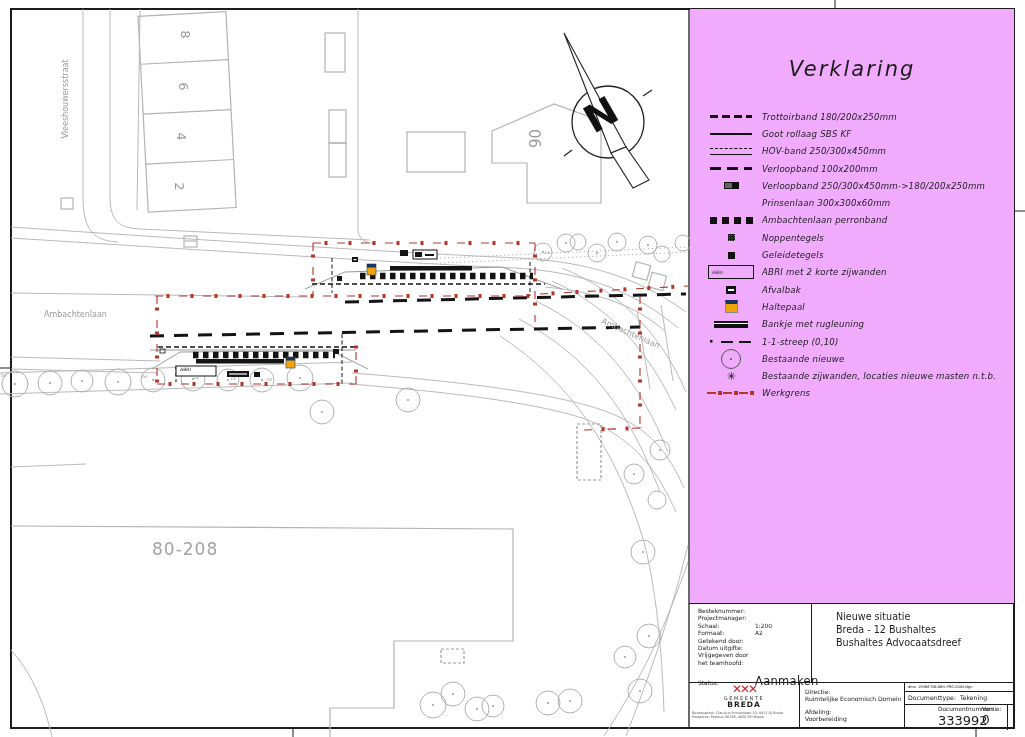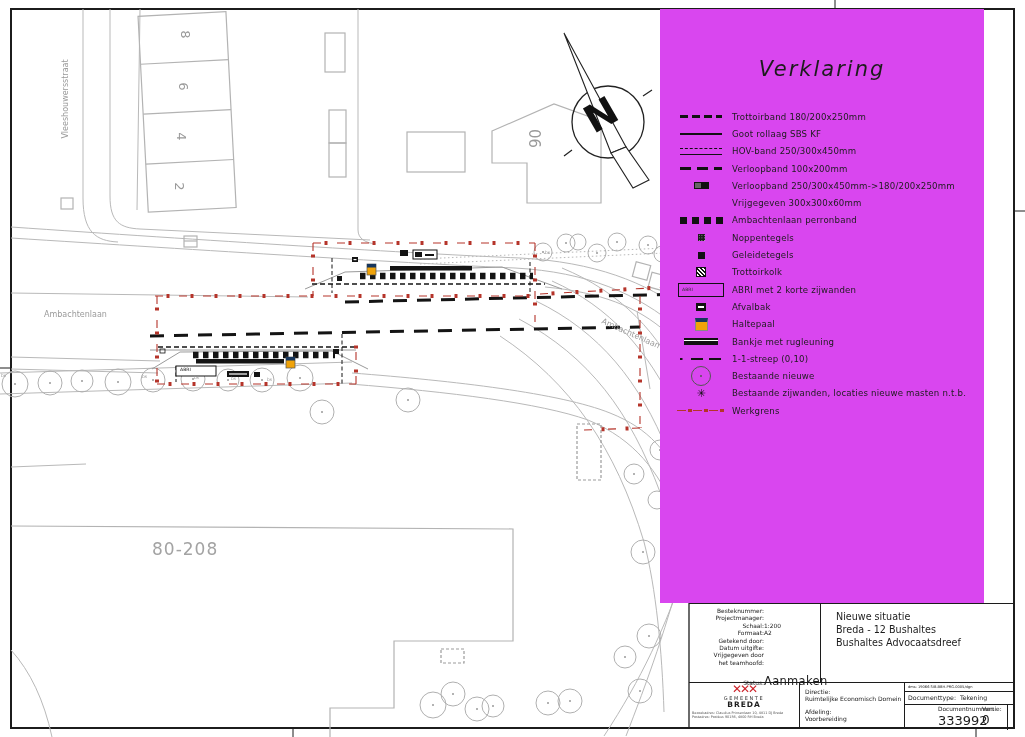--- a/index.html
+++ b/index.html
@@ -3,26 +3,26 @@
 <meta charset="utf-8">
 <style>
   html,body{margin:0;padding:0;background:#fff;width:1025px;height:737px;overflow:hidden;
     font-family:"DejaVu Sans",sans-serif;}
   #sheet{position:relative;width:1025px;height:737px;background:#fff;}
   #plan-svg{position:absolute;left:0;top:0;}
   .maplbl{position:absolute;color:#9a9a9a;white-space:nowrap;line-height:1;}
   .rot-ccw{transform:rotate(-90deg);}
   .rot-cw{transform:rotate(90deg);}
   
-  #legend{position:absolute;left:660px;top:9px;width:324px;height:594px;background:#d946ef;}
+  #legend{position:absolute;left:690px;top:9px;width:324px;height:594px;background:#f0abfc;}
   #legend-title{position:absolute;left:0;right:0;top:48px;text-align:center;
     font-style:italic;font-size:21px;color:#1c1c1c;letter-spacing:2px;}
   #legend-items{position:absolute;left:10px;top:99px;right:4px;}
   .legend-row{display:flex;align-items:center;height:17.3px;}
-  .legend-row .lbl{font-size:8.6px;color:#1c1c1c;letter-spacing:.2px;white-space:nowrap;}
+  .legend-row .lbl{font-style:italic;font-size:8.6px;color:#1c1c1c;letter-spacing:.2px;white-space:nowrap;}
   .sym{display:flex;align-items:center;justify-content:center;flex:0 0 62px;width:62px;height:100%;}
   .sym-trottoirband{width:42px;height:3px;background:repeating-linear-gradient(90deg,#111 0 8px,transparent 8px 12px);}
   .sym-goot{width:42px;height:1.6px;background:#111;}
   .sym-hov{width:42px;height:5px;border-top:1.2px dashed #111;border-bottom:1.2px solid #111;}
   .sym-opsluitband{width:42px;height:3px;background:repeating-linear-gradient(90deg,#111 0 11px,transparent 11px 17px);}
   .sym-verloopband{width:13px;height:5px;background:linear-gradient(90deg,#666 0 50%,#111 50%);outline:.6px solid #111;}
   .sym-none{width:0;}
   .sym-zwartwit{display:flex;gap:5px;}
   .sym-zwartwit i{width:7px;height:7px;background:#111;}
   .sym-noppen{width:7px;height:7px;background:#1a1a1a;background-image:radial-gradient(#aaa .6px,transparent .7px);background-size:2.6px 2.6px;}
@@ -44,22 +44,22 @@
   .sym-lichtmast{font-size:11px;color:#111;font-style:normal;line-height:1;}
   .sym-materiaalgrens{width:46px;height:0;border-top:1.6px dashed #111;}
   .sym-werkgrens{position:relative;width:48px;height:6px;}
   .sym-werkgrens::before{content:"";position:absolute;left:0;right:0;top:2px;height:1.6px;
       background:repeating-linear-gradient(90deg,#b5342a 0 9px,transparent 9px 16px);}
   .sym-werkgrens::after{content:"";position:absolute;top:1px;left:11px;width:3.6px;height:3.6px;
       background:#b5342a;box-shadow:16px 0 #b5342a,32px 0 #b5342a;}
   
   #title-block{position:absolute;left:689px;top:603px;width:326px;height:126px;
     border-top:1.6px solid #1c1c1c;box-sizing:border-box;color:#1c1c1c;}
-  #tb-left{position:absolute;left:13px;top:0;width:119px;height:78px;border-right:1.2px solid #1c1c1c;
-    box-sizing:border-box;padding:4px 0 0 5px;text-align:right;}
+  #tb-left{position:absolute;left:4px;top:0;width:119px;height:78px;border-right:1.2px solid #1c1c1c;
+    box-sizing:border-box;padding:4px 0 0 5px;}
   .tb-field{display:flex;font-size:5.9px;line-height:7.4px;}
   .tb-field .fl{width:57px;flex:0 0 57px;}
   #tb-status{display:flex;margin-top:7px;align-items:baseline;}
   #tb-status .fl{width:57px;flex:0 0 57px;font-size:5.9px;}
   #tb-status .fv{font-size:11.5px;letter-spacing:.3px;}
   #tb-title{position:absolute;left:139px;top:0;right:0;height:78px;box-sizing:border-box;padding:6px 0 0 8px;}
   #tb-title div{font-size:9.6px;line-height:13px;}
   #tb-bottom{position:absolute;left:0;top:78px;right:0;bottom:0;border-top:1.2px solid #1c1c1c;box-sizing:border-box;}
   #tb-logo{position:absolute;left:0;top:0;width:111px;height:100%;border-right:1.2px solid #1c1c1c;
     box-sizing:border-box;text-align:center;}
@@ -315,21 +315,21 @@
         <div class="legend-row">
           <span class="sym">
             <span class="sym-verloopband"></span>
           </span>
           <span class="lbl">Verloopband 250/300x450mm-&gt;180/200x250mm</span>
         </div>
         <div class="legend-row">
           <span class="sym">
             <span class="sym-none"></span>
           </span>
-          <span class="lbl">Vrijgegeven 300x300x60mm</span>
+          <span class="lbl">Prinsenlaan 300x300x60mm</span>
         </div>
         <div class="legend-row">
           <span class="sym">
             <span class="sym-zwartwit">
               <i></i>
               <i></i>
               <i></i>
               <i></i>
             </span>
           </span>
@@ -339,26 +339,20 @@
           <span class="sym">
             <span class="sym-noppen"></span>
           </span>
           <span class="lbl">Noppentegels</span>
         </div>
         <div class="legend-row">
           <span class="sym">
             <span class="sym-geleide"></span>
           </span>
           <span class="lbl">Geleidetegels</span>
-        </div>
-        <div class="legend-row">
-          <span class="sym">
-            <span class="sym-kolk"></span>
-          </span>
-          <span class="lbl">Trottoirkolk</span>
         </div>
         <div class="legend-row">
           <span class="sym">
             <span class="sym-abri">ABRI</span>
           </span>
           <span class="lbl">ABRI met 2 korte zijwanden</span>
         </div>
         <div class="legend-row">
           <span class="sym">
             <span class="sym-afvalbak"></span>

